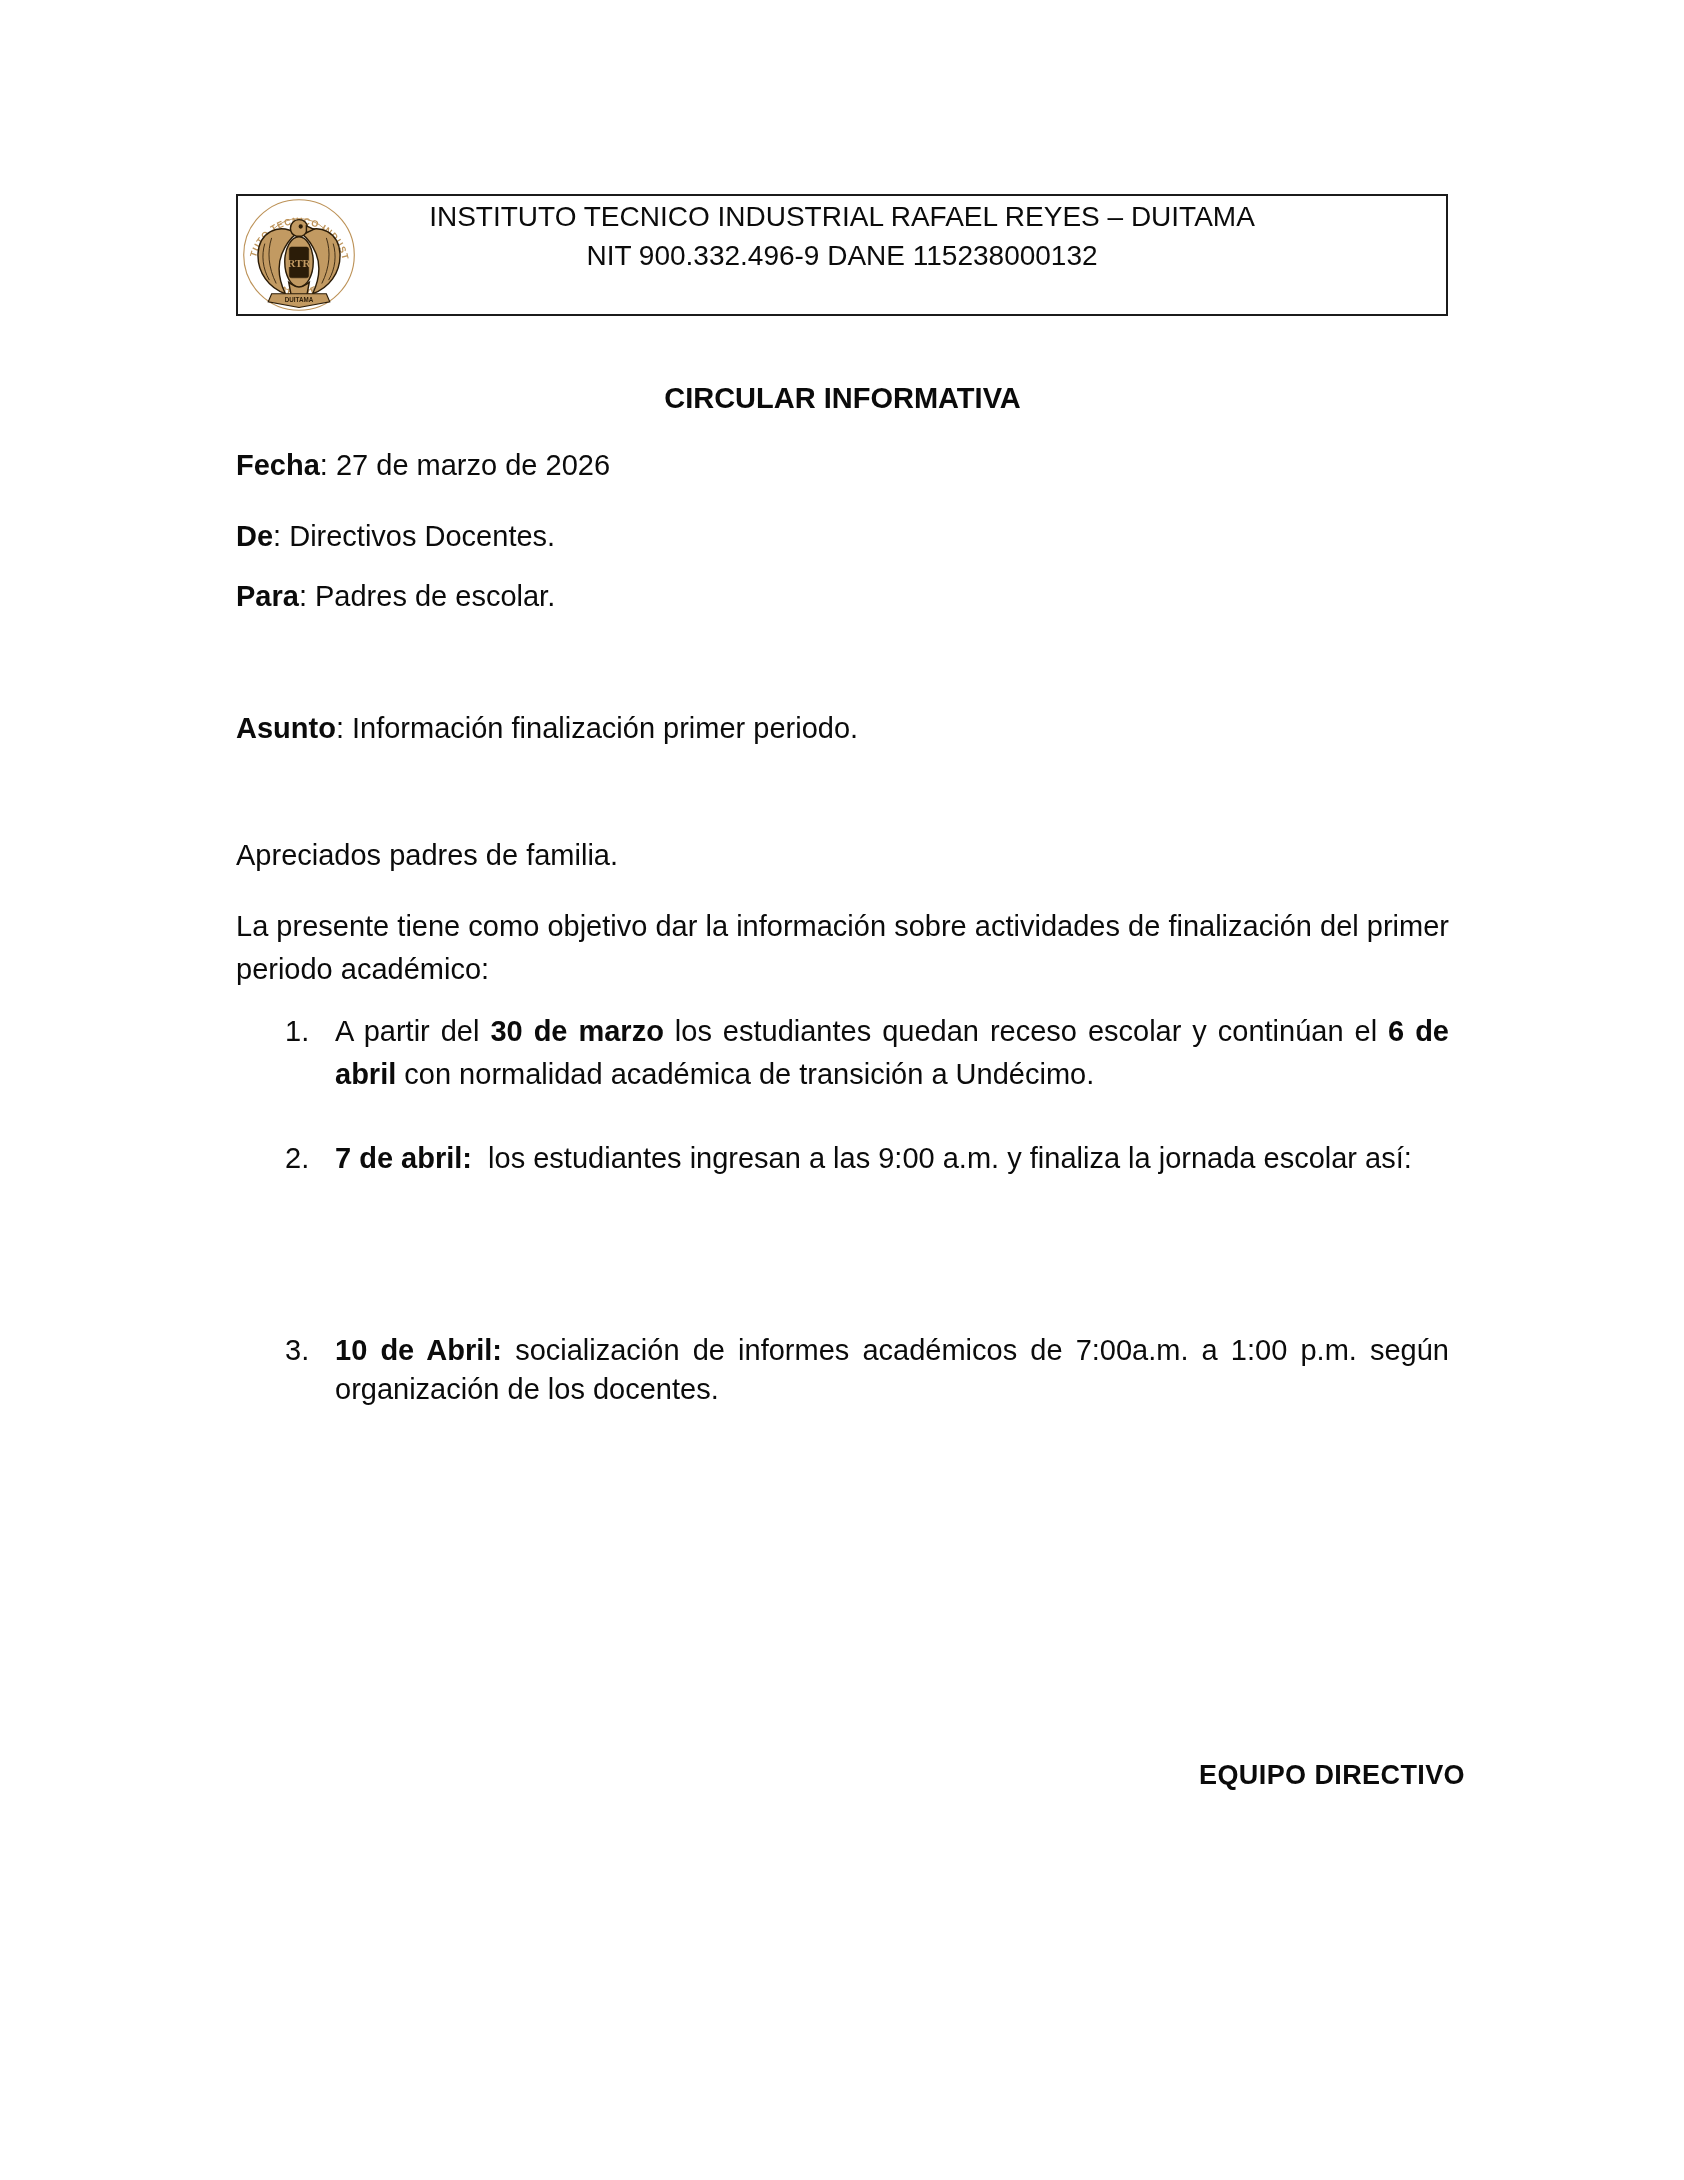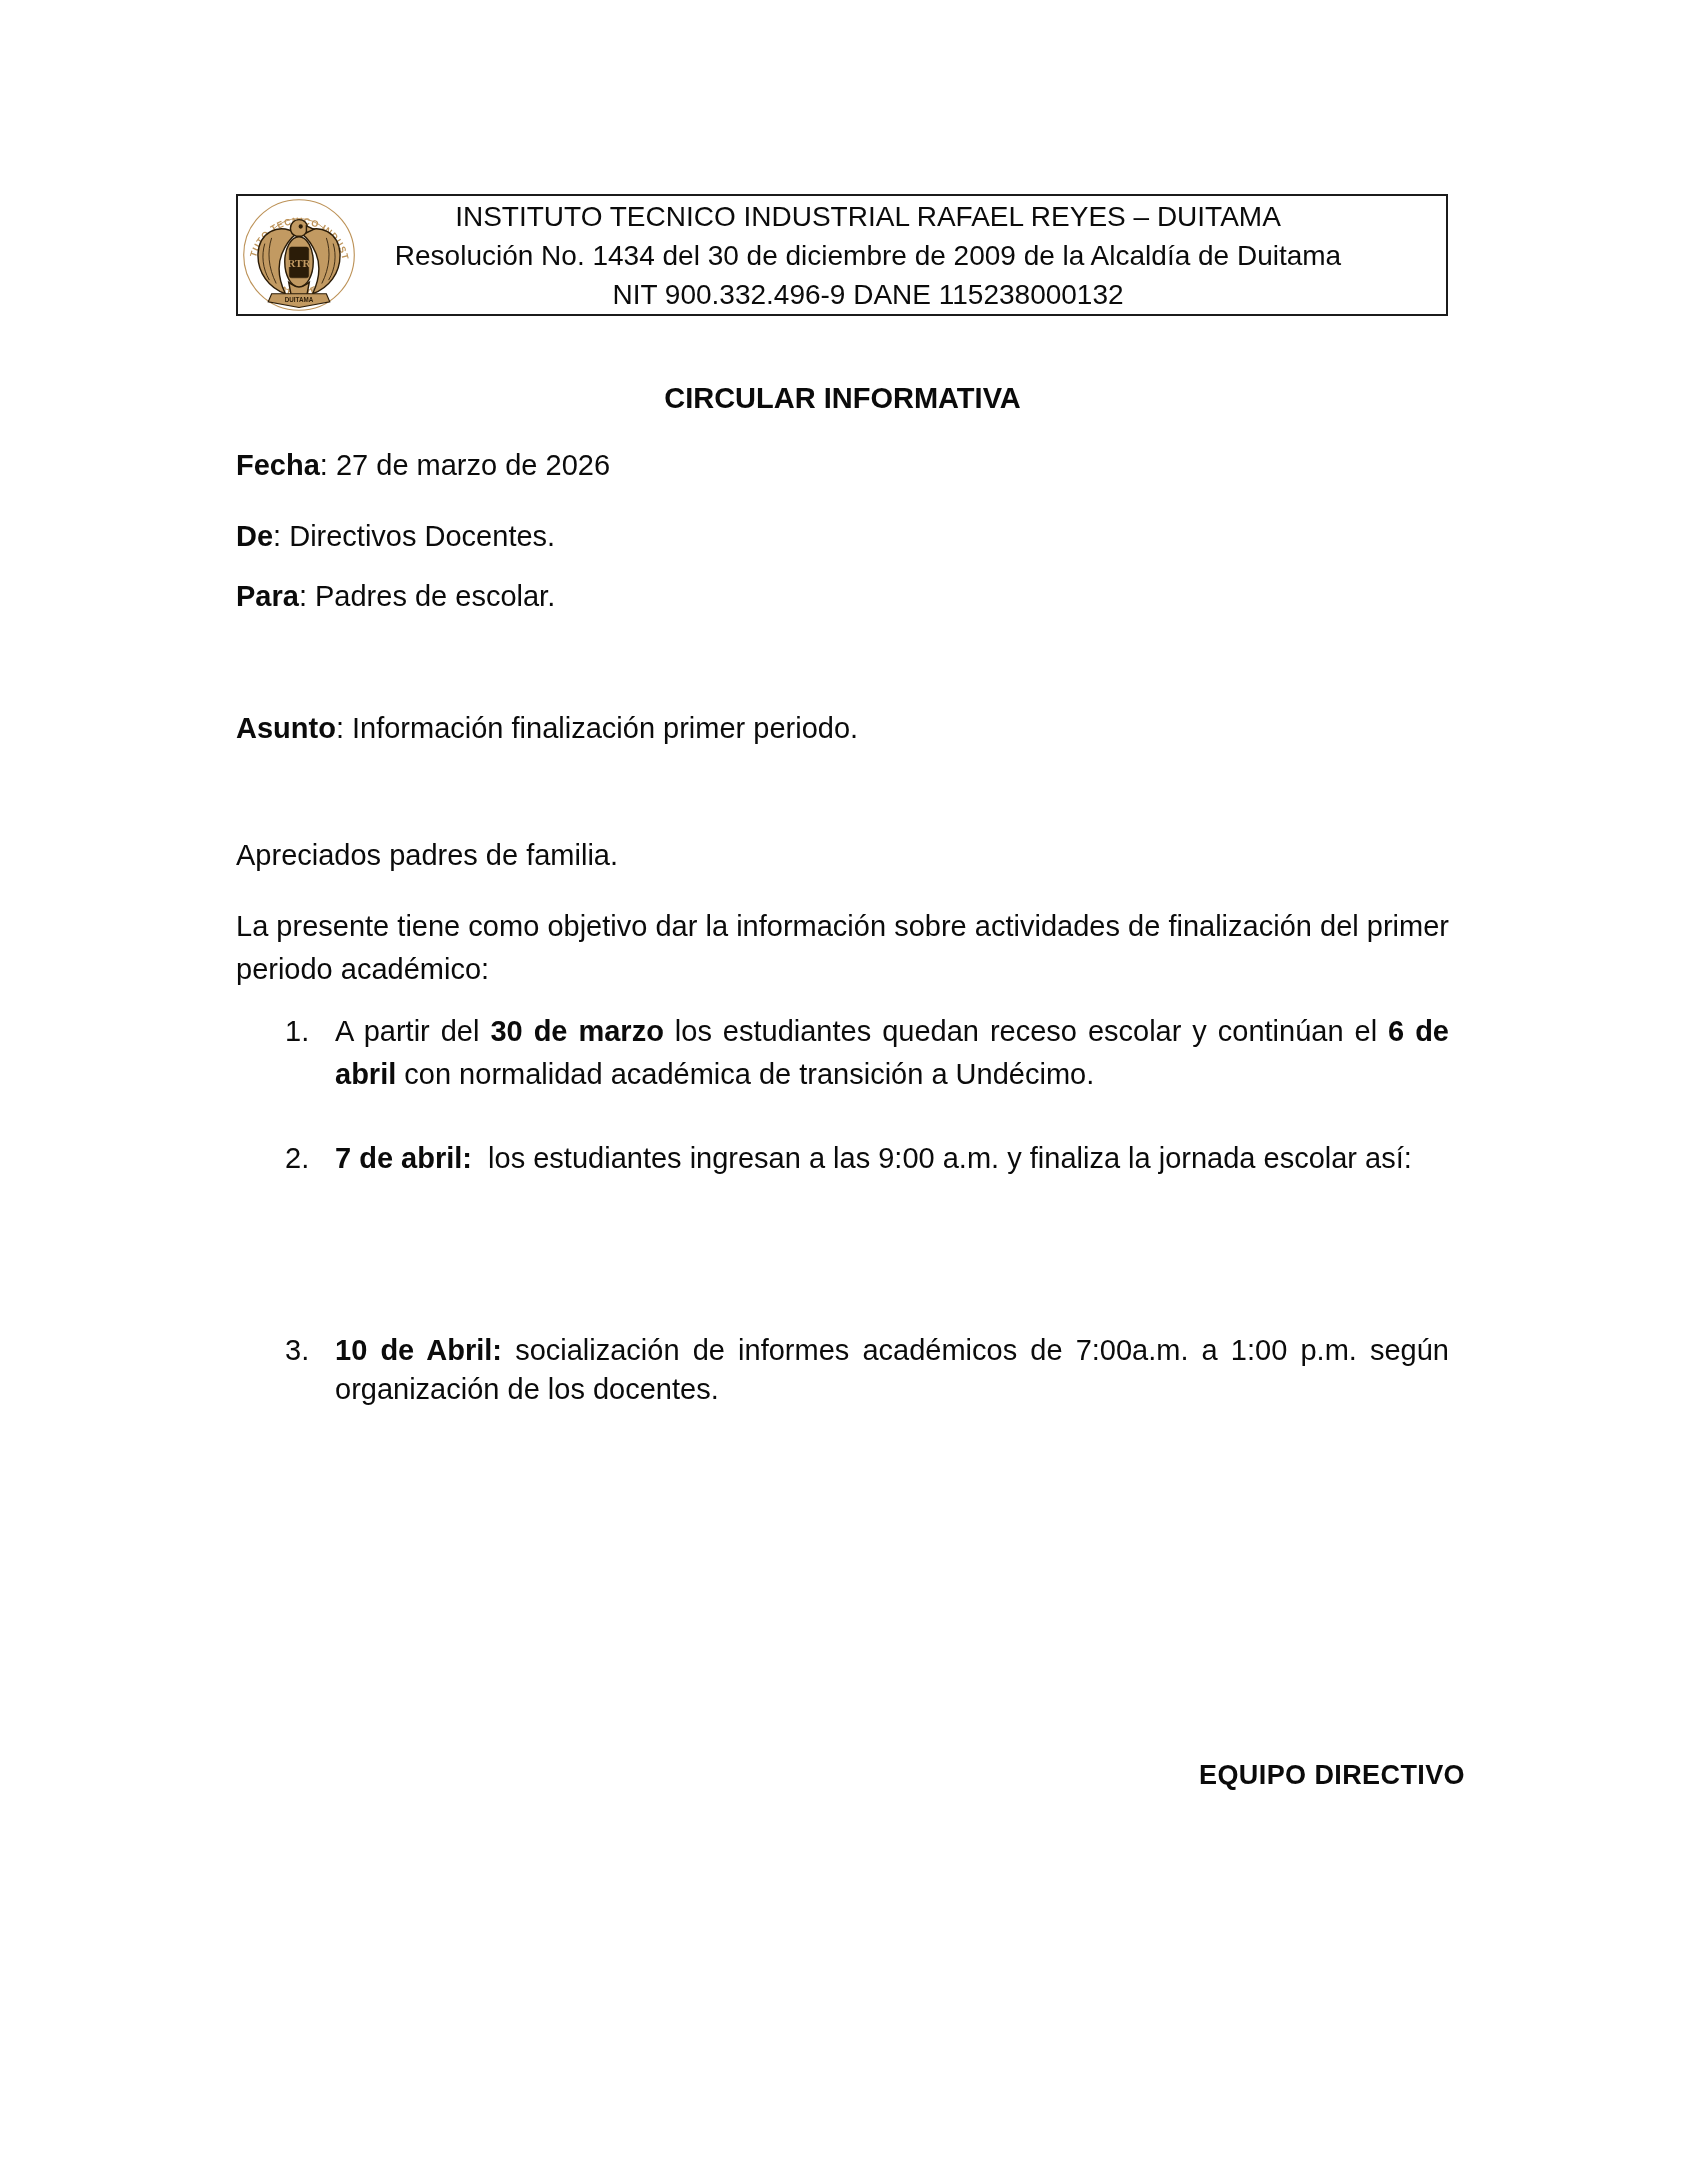--- a/index.html
+++ b/index.html
@@ -17,21 +17,20 @@
     width:1208px;height:118px;
     border:2.6px solid #1b1b1b;
     background:#ffffff;
   }
   .logo{position:absolute;left:4.3px;top:1.7px;width:114px;height:114px;}
   .header-text{
     position:absolute;left:0;top:0.9px;width:100%;
     text-align:center;
     font-size:28px;line-height:39px;
     white-space:nowrap;
-    padding-left:26px;
   }
   
   .title{
     position:absolute;left:236px;top:382px;width:1213px;
     text-align:center;font-weight:bold;font-size:29px;
   }
   
   .meta{
     position:absolute;left:236px;margin:0;
     font-size:29px;line-height:39px;
@@ -103,21 +102,20 @@
       </g>
 
       <rect x="83" y="86" width="34" height="54" rx="4" fill="#2b1c08" stroke="#2b1c08"></rect>
       <text x="100" y="121" text-anchor="middle" font-size="20" font-weight="bold" fill="#c29a62" font-family="Liberation Serif, serif">RTR</text>
 
       <path d="M52 168 L148 168 L154 182 L100 192 L46 182 Z" fill="#c29a62" stroke="#2b1c08" stroke-width="2"></path>
       <text x="100" y="183" text-anchor="middle" font-size="11" font-weight="bold" fill="#2b1c08" font-family="Liberation Sans, sans-serif">DUITAMA</text>
     </svg>
     <div class="header-text">
       <div>INSTITUTO TECNICO INDUSTRIAL RAFAEL REYES – DUITAMA</div>
-      <div>Resolución No. 1434 del 30 de diciembre de 2009 de la Alcaldía de Duitama</div>
       <div>NIT 900.332.496-9 DANE 115238000132</div>
     </div>
   </div>
 
   <div class="title">CIRCULAR INFORMATIVA</div>
 
   <p class="meta" style="top:446px"><b>Fecha</b><span>: 27 de marzo de 2026</span></p>
   <p class="meta" style="top:517px"><b>De</b><span>: Directivos Docentes.</span></p>
   <p class="meta" style="top:577px"><b>Para</b><span>: Padres de escolar.</span></p>
   <p class="meta" style="top:709px"><b>Asunto</b><span>: Información finalización primer periodo.</span></p>

